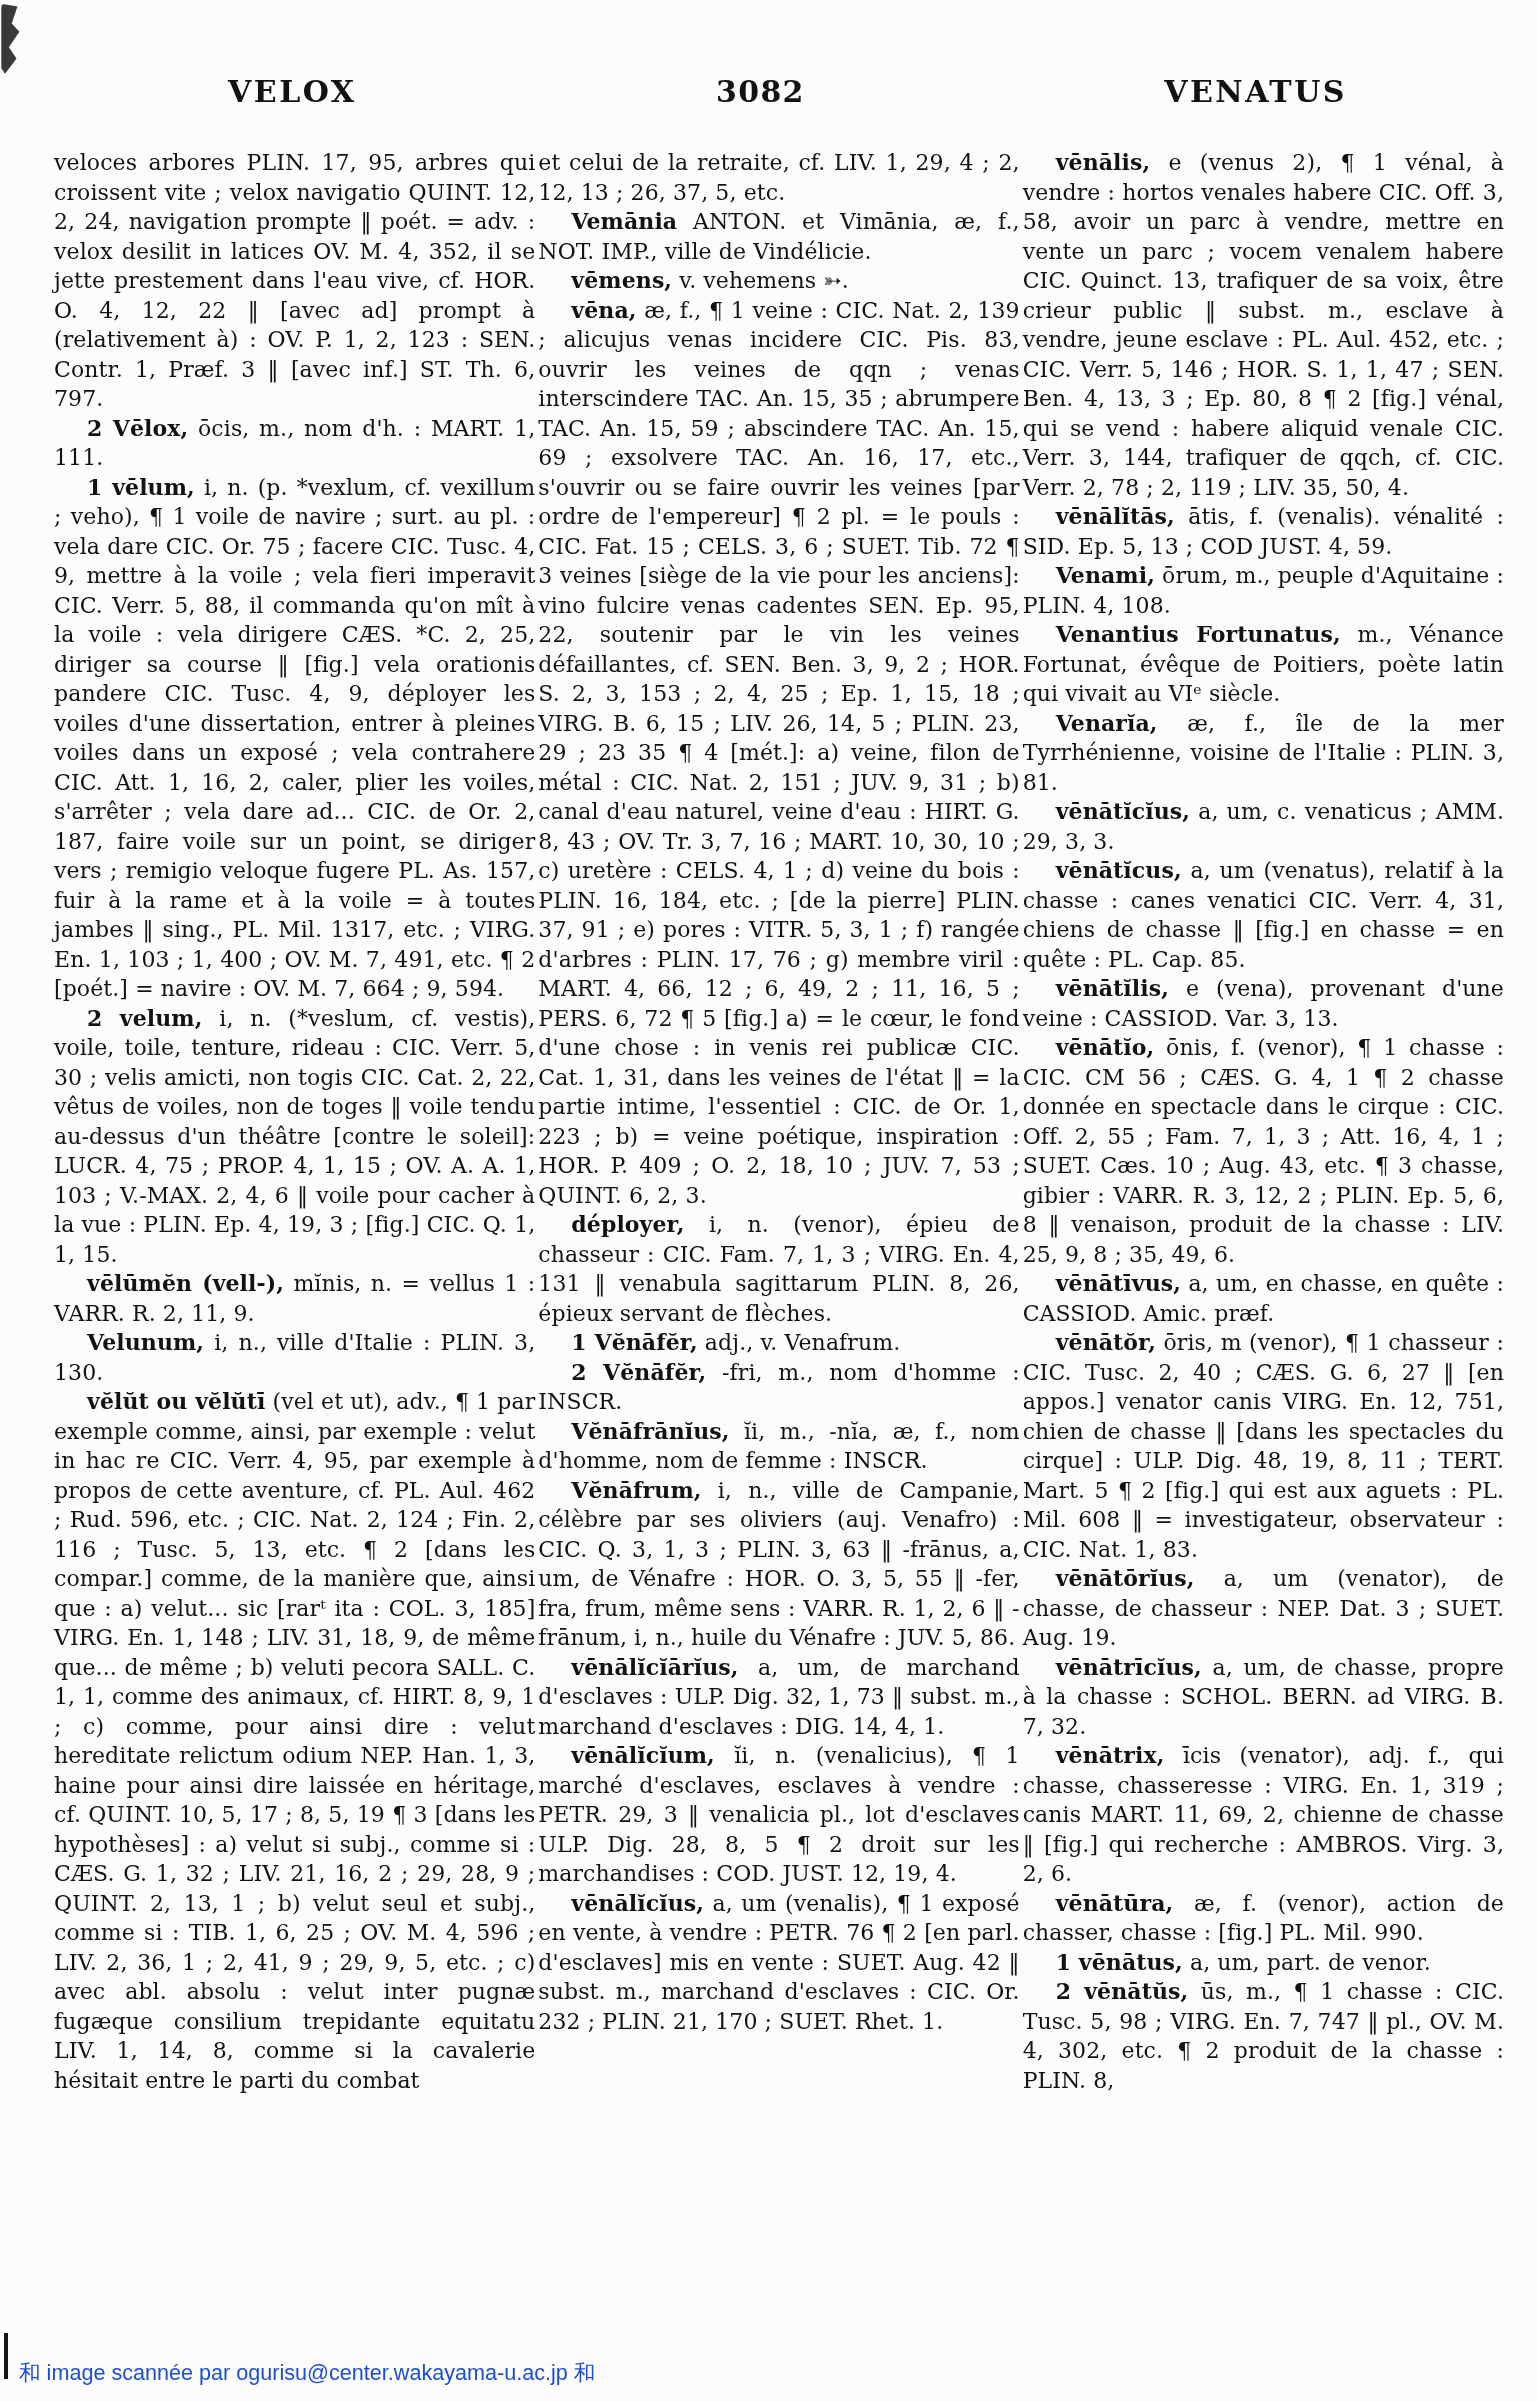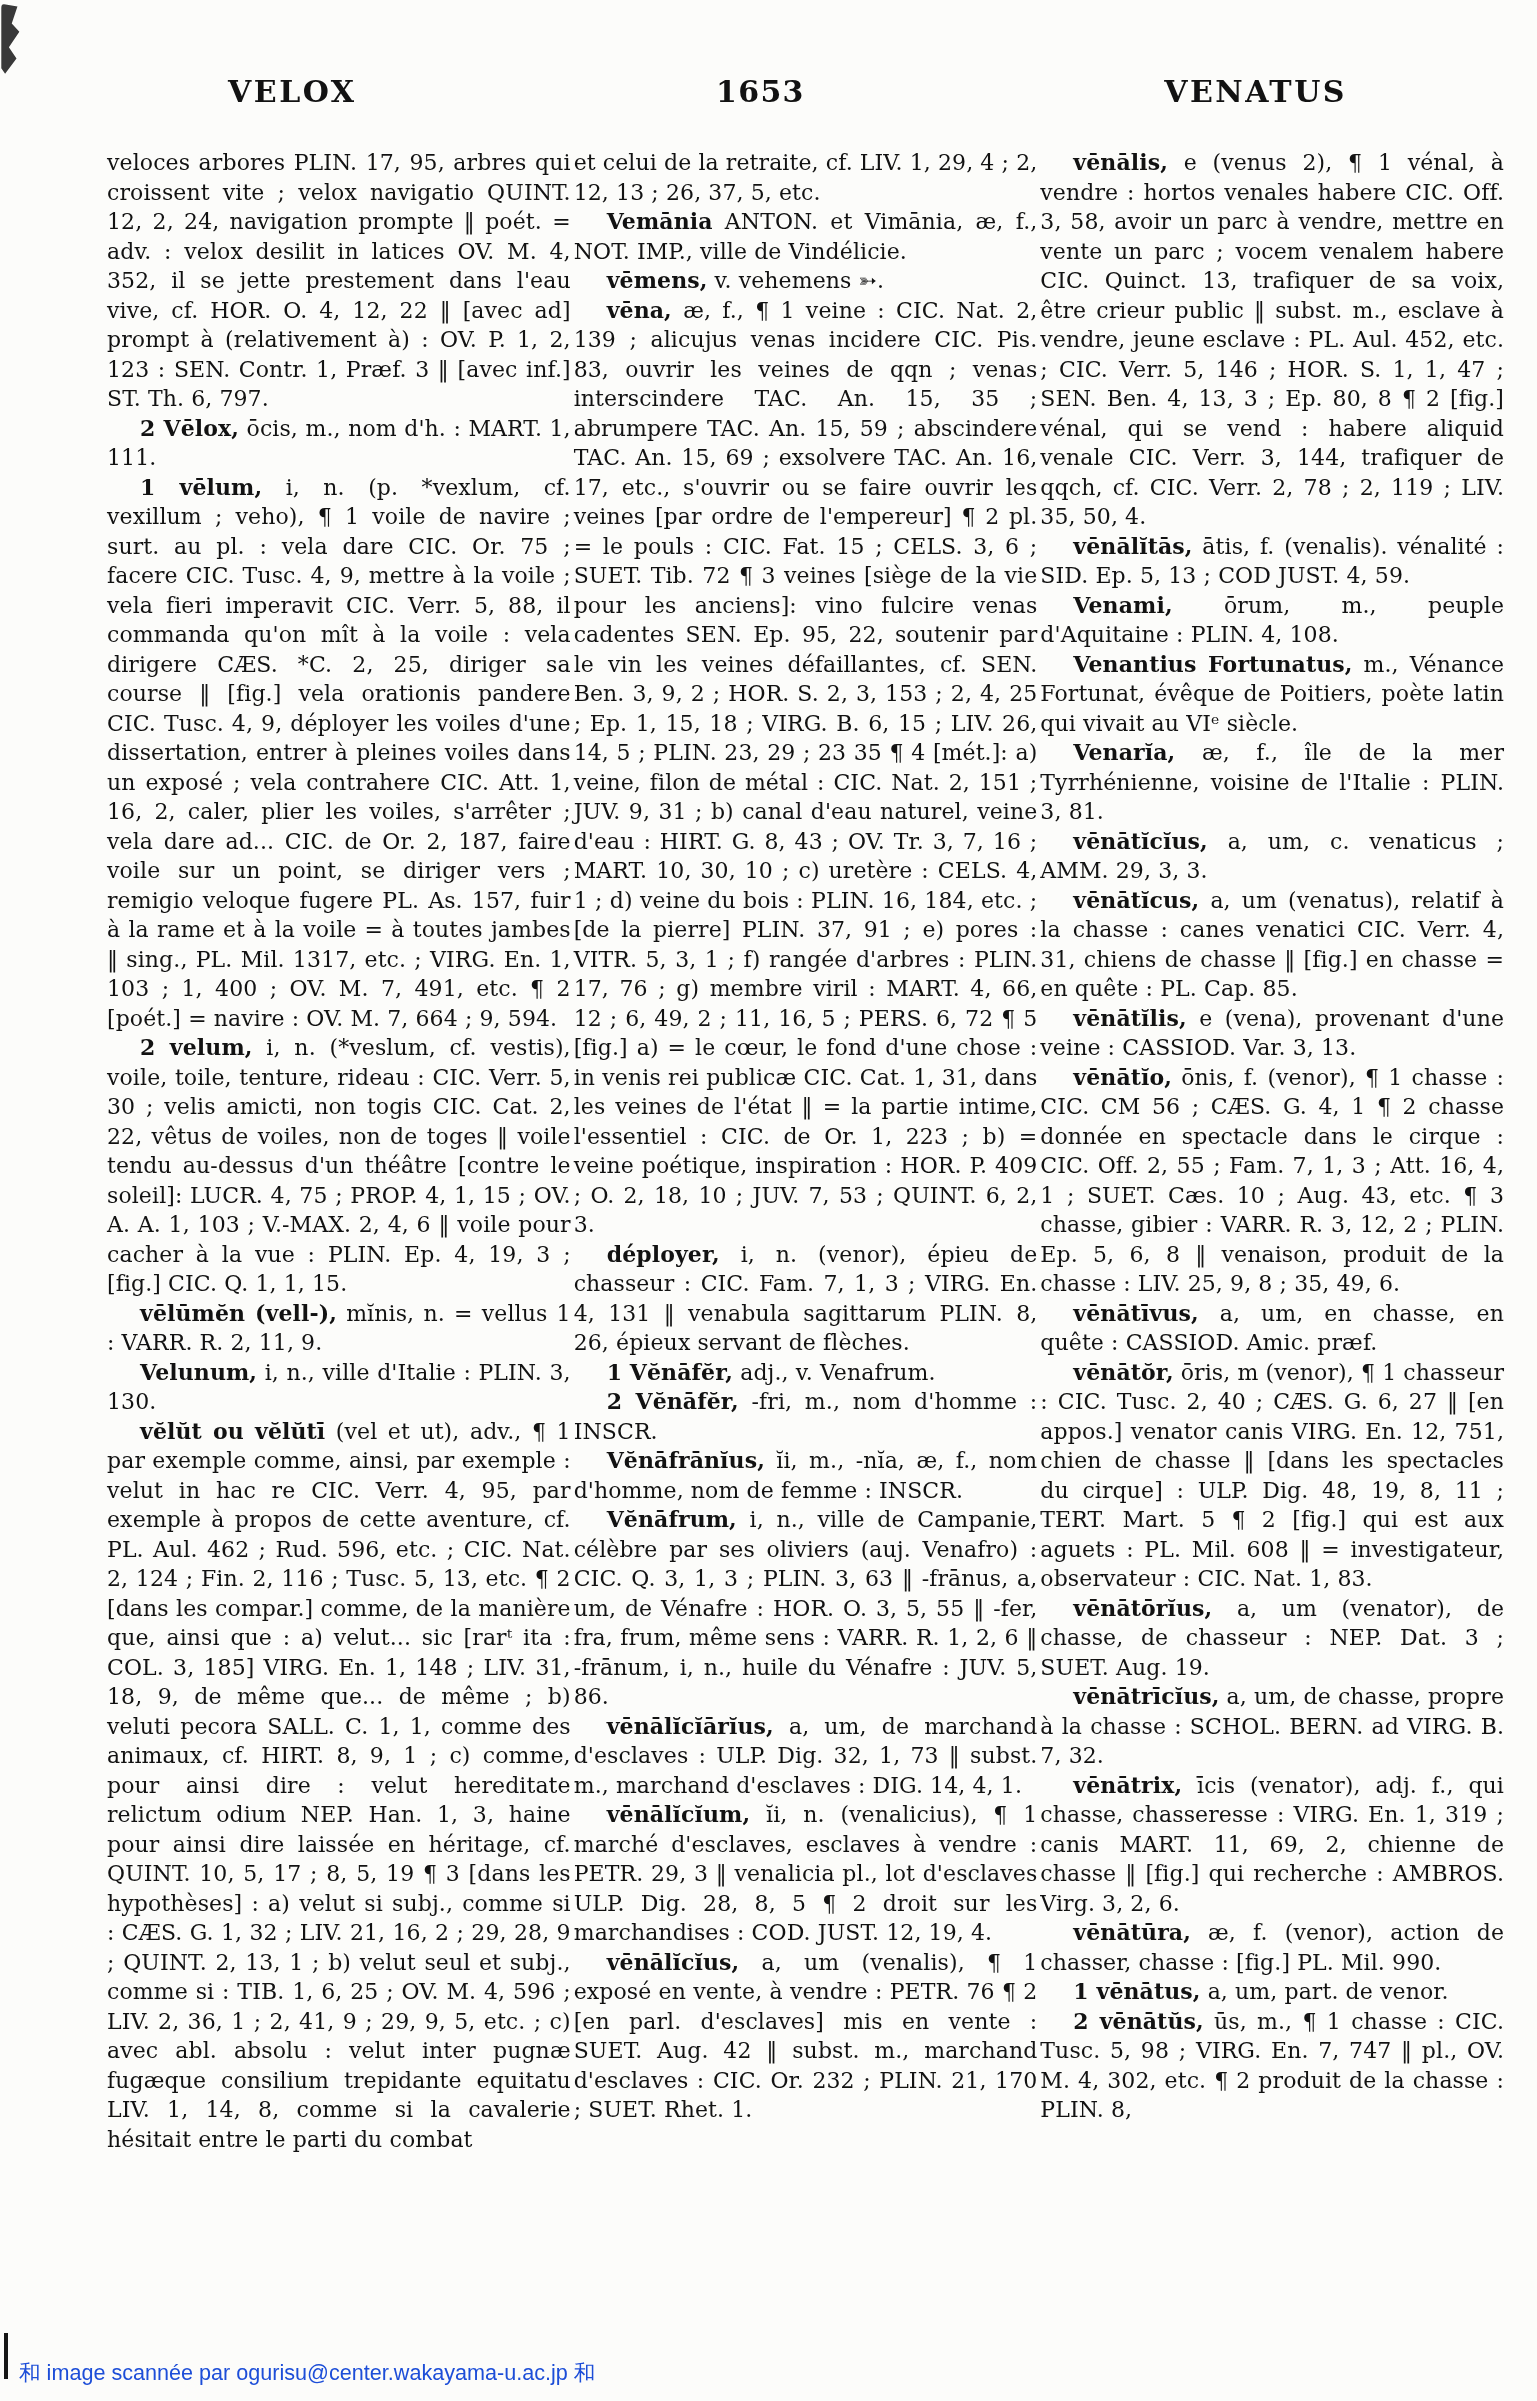--- a/index.html
+++ b/index.html
@@ -19,21 +19,21 @@
     align-items: center;
     padding: 74px 190px 0 228px;
     font-weight: bold;
     font-size: 30px;
     letter-spacing: 2.5px;
   }
   header .pageno { letter-spacing: 1.3px; }
   main.columns {
     display: flex;
     gap: 3px;
-    padding: 39px 33px 0 107px;
+    padding: 39px 33px 0 54px;
     box-sizing: border-box;
   }
   .col {
     flex: 1 1 0;
     min-width: 0;
     text-align: justify;
     font-size: 22px;
     line-height: 29.5px;
     letter-spacing: 0.1px;
   }
@@ -55,21 +55,21 @@
     clip-path: polygon(0 0, 85% 4%, 55% 28%, 95% 40%, 40% 62%, 80% 78%, 20% 100%, 0 92%); opacity: .85; }
 </style>
 </head>
 <body>
 
 <div class="page">
   <div class="artifact corner-smudge"></div>
 
   <header class="running-head">
     <span>VELOX</span>
-    <span class="pageno">1653</span>
+    <span class="pageno">3082</span>
     <span>VENATUS</span>
   </header>
 
   <main class="columns">
     <div class="col" id="col-0">
         <p class="entry cont">veloces arbores PLIN. 17, 95, arbres qui croissent vite ; velox navigatio QUINT. 12, 2, 24, navigation prompte ‖ poét. = adv. : velox desilit in latices OV. M. 4, 352, il se jette prestement dans l'eau vive, cf. HOR. O. 4, 12, 22 ‖ [avec ad] prompt à (relativement à) : OV. P. 1, 2, 123 : SEN. Contr. 1, Præf. 3 ‖ [avec inf.] ST. Th. 6, 797.</p>
         <p class="entry"><b class="hw">2 Vēlox,</b> ōcis, m., nom d'h. : MART. 1, 111.</p>
         <p class="entry"><b class="hw">1 vēlum,</b> i, n. (p. *vexlum, cf. vexillum ; veho), ¶ 1 voile de navire ; surt. au pl. : vela dare CIC. Or. 75 ; facere CIC. Tusc. 4, 9, mettre à la voile ; vela fieri imperavit CIC. Verr. 5, 88, il commanda qu'on mît à la voile : vela dirigere CÆS. *C. 2, 25, diriger sa course ‖ [fig.] vela orationis pandere CIC. Tusc. 4, 9, déployer les voiles d'une dissertation, entrer à pleines voiles dans un exposé ; vela contrahere CIC. Att. 1, 16, 2, caler, plier les voiles, s'arrêter ; vela dare ad... CIC. de Or. 2, 187, faire voile sur un point, se diriger vers ; remigio veloque fugere PL. As. 157, fuir à la rame et à la voile = à toutes jambes ‖ sing., PL. Mil. 1317, etc. ; VIRG. En. 1, 103 ; 1, 400 ; OV. M. 7, 491, etc. ¶ 2 [poét.] = navire : OV. M. 7, 664 ; 9, 594.</p>
         <p class="entry"><b class="hw">2 velum,</b> i, n. (*veslum, cf. vestis), voile, toile, tenture, rideau : CIC. Verr. 5, 30 ; velis amicti, non togis CIC. Cat. 2, 22, vêtus de voiles, non de toges ‖ voile tendu au-dessus d'un théâtre [contre le soleil]: LUCR. 4, 75 ; PROP. 4, 1, 15 ; OV. A. A. 1, 103 ; V.-MAX. 2, 4, 6 ‖ voile pour cacher à la vue : PLIN. Ep. 4, 19, 3 ; [fig.] CIC. Q. 1, 1, 15.</p>
         <p class="entry"><b class="hw">vēlūmĕn (vell-),</b> mĭnis, n. = vellus 1 : VARR. R. 2, 11, 9.</p>

